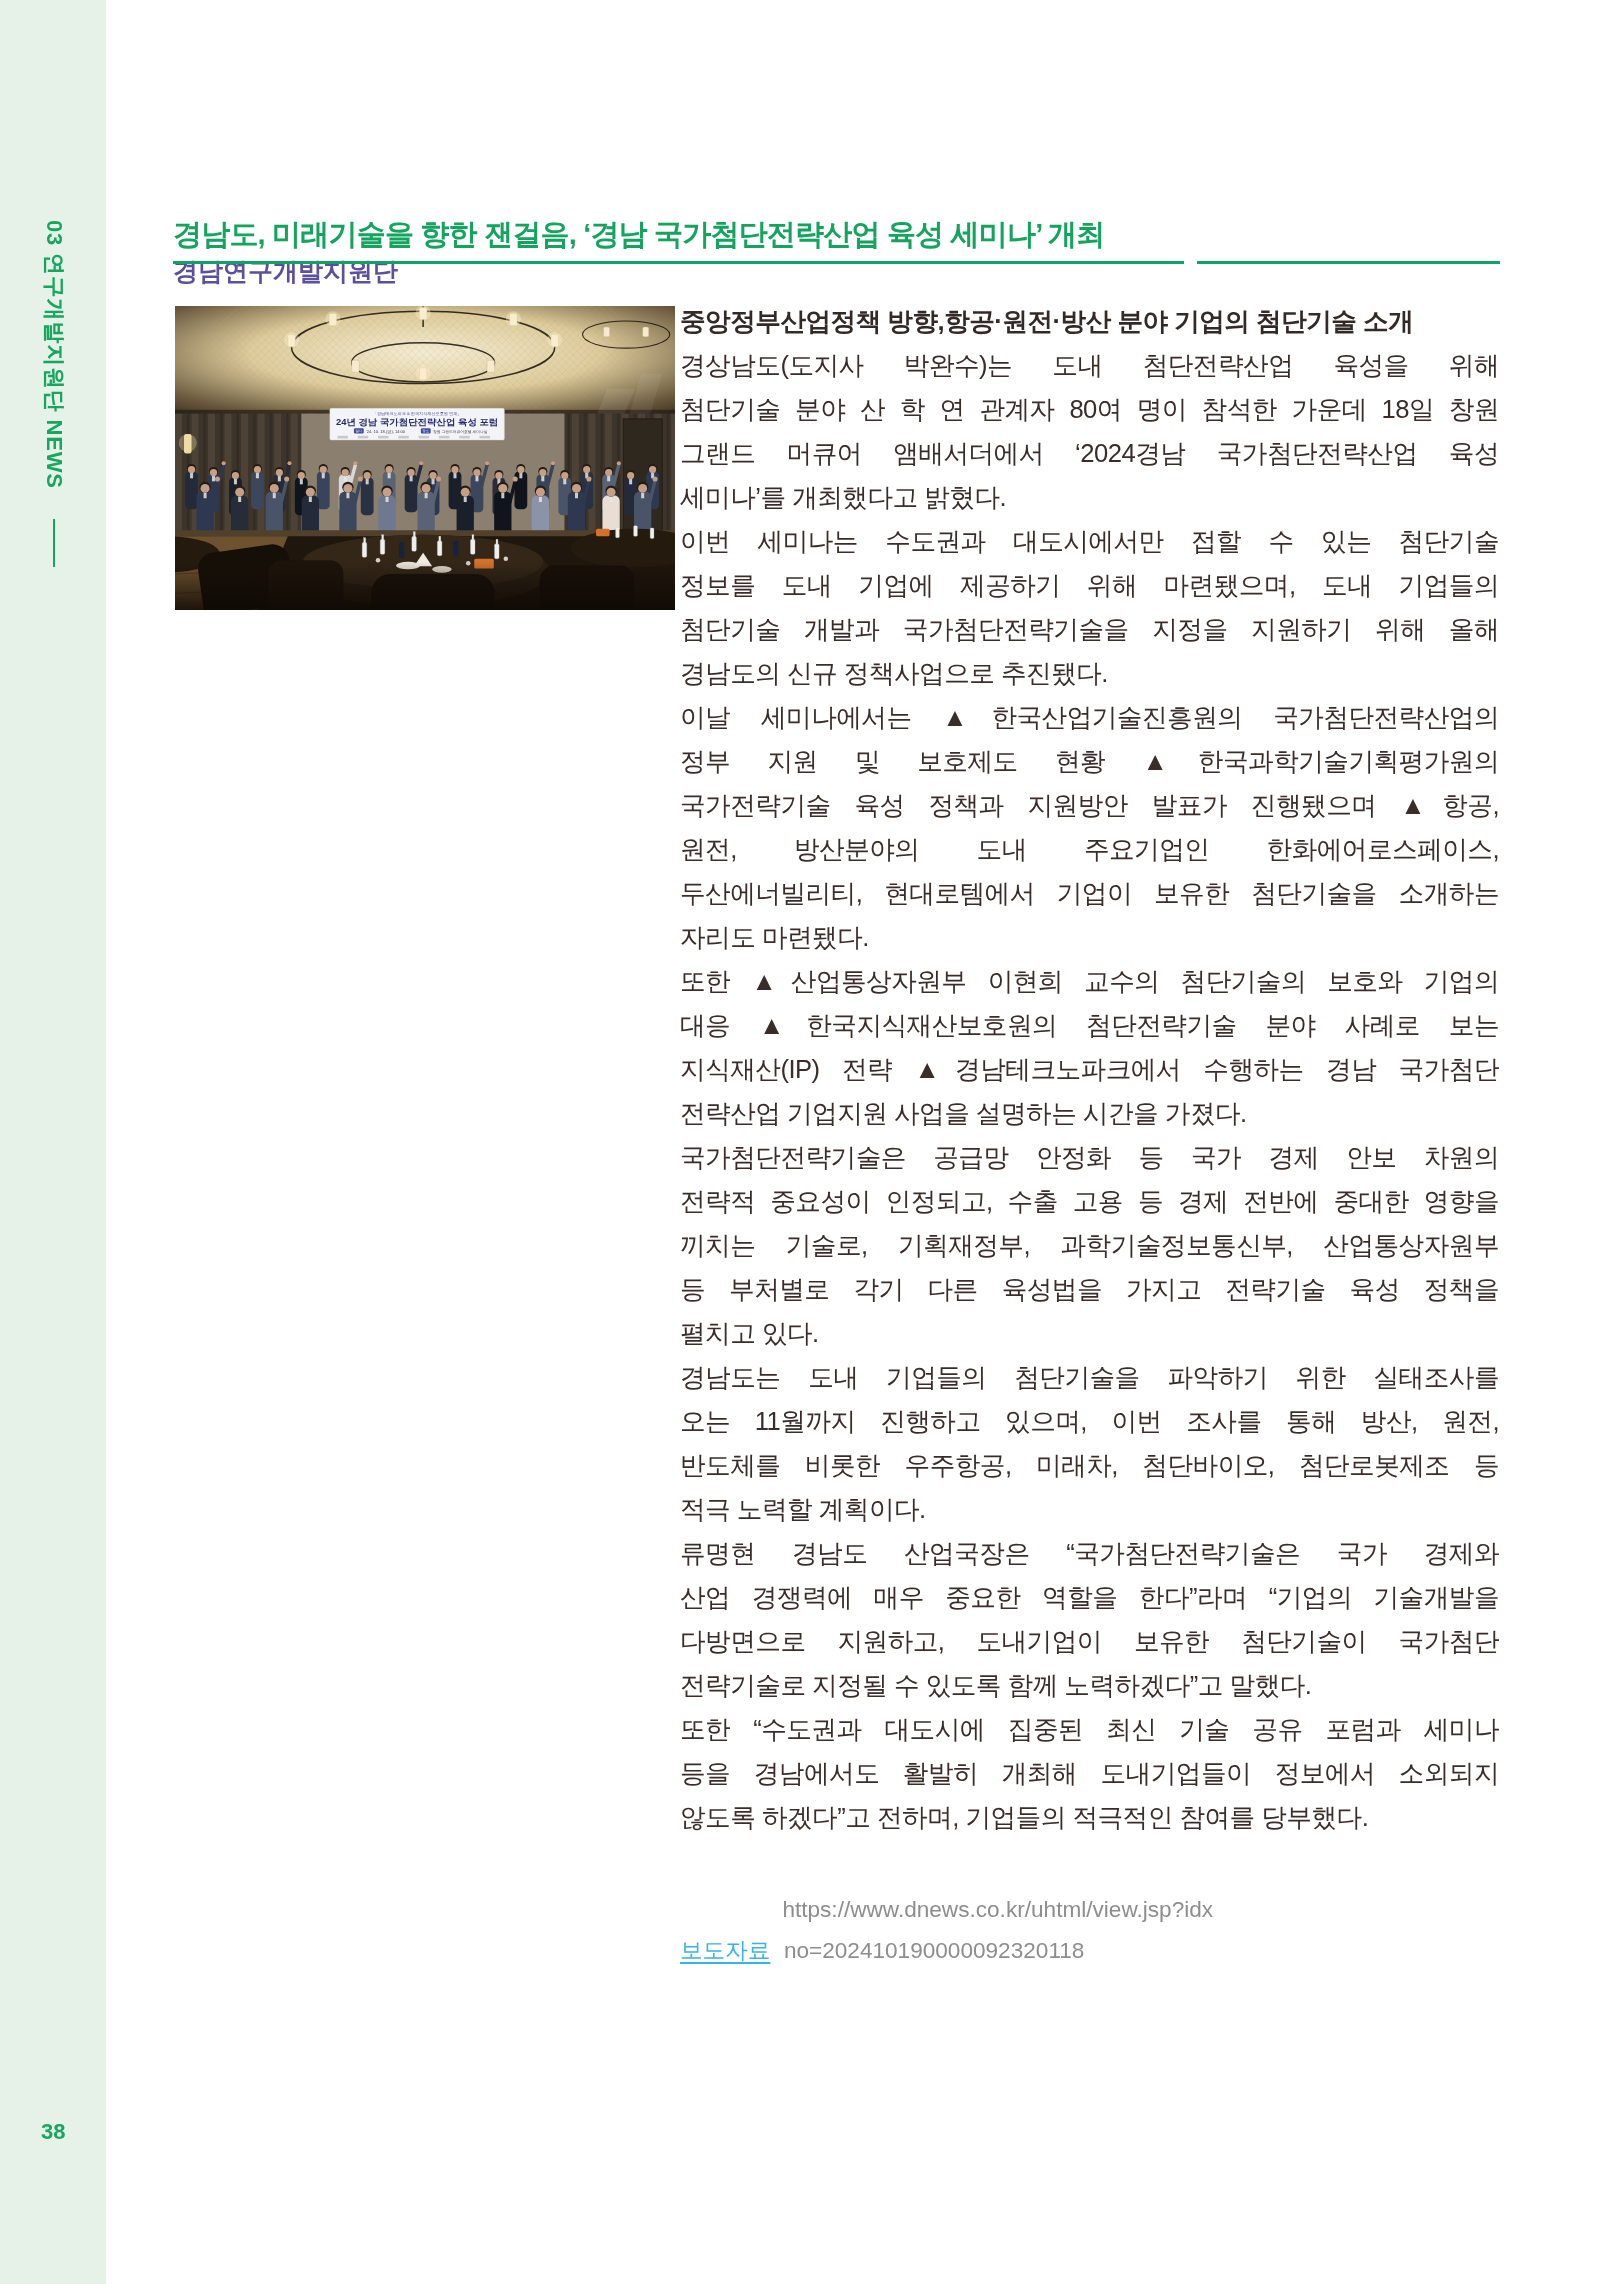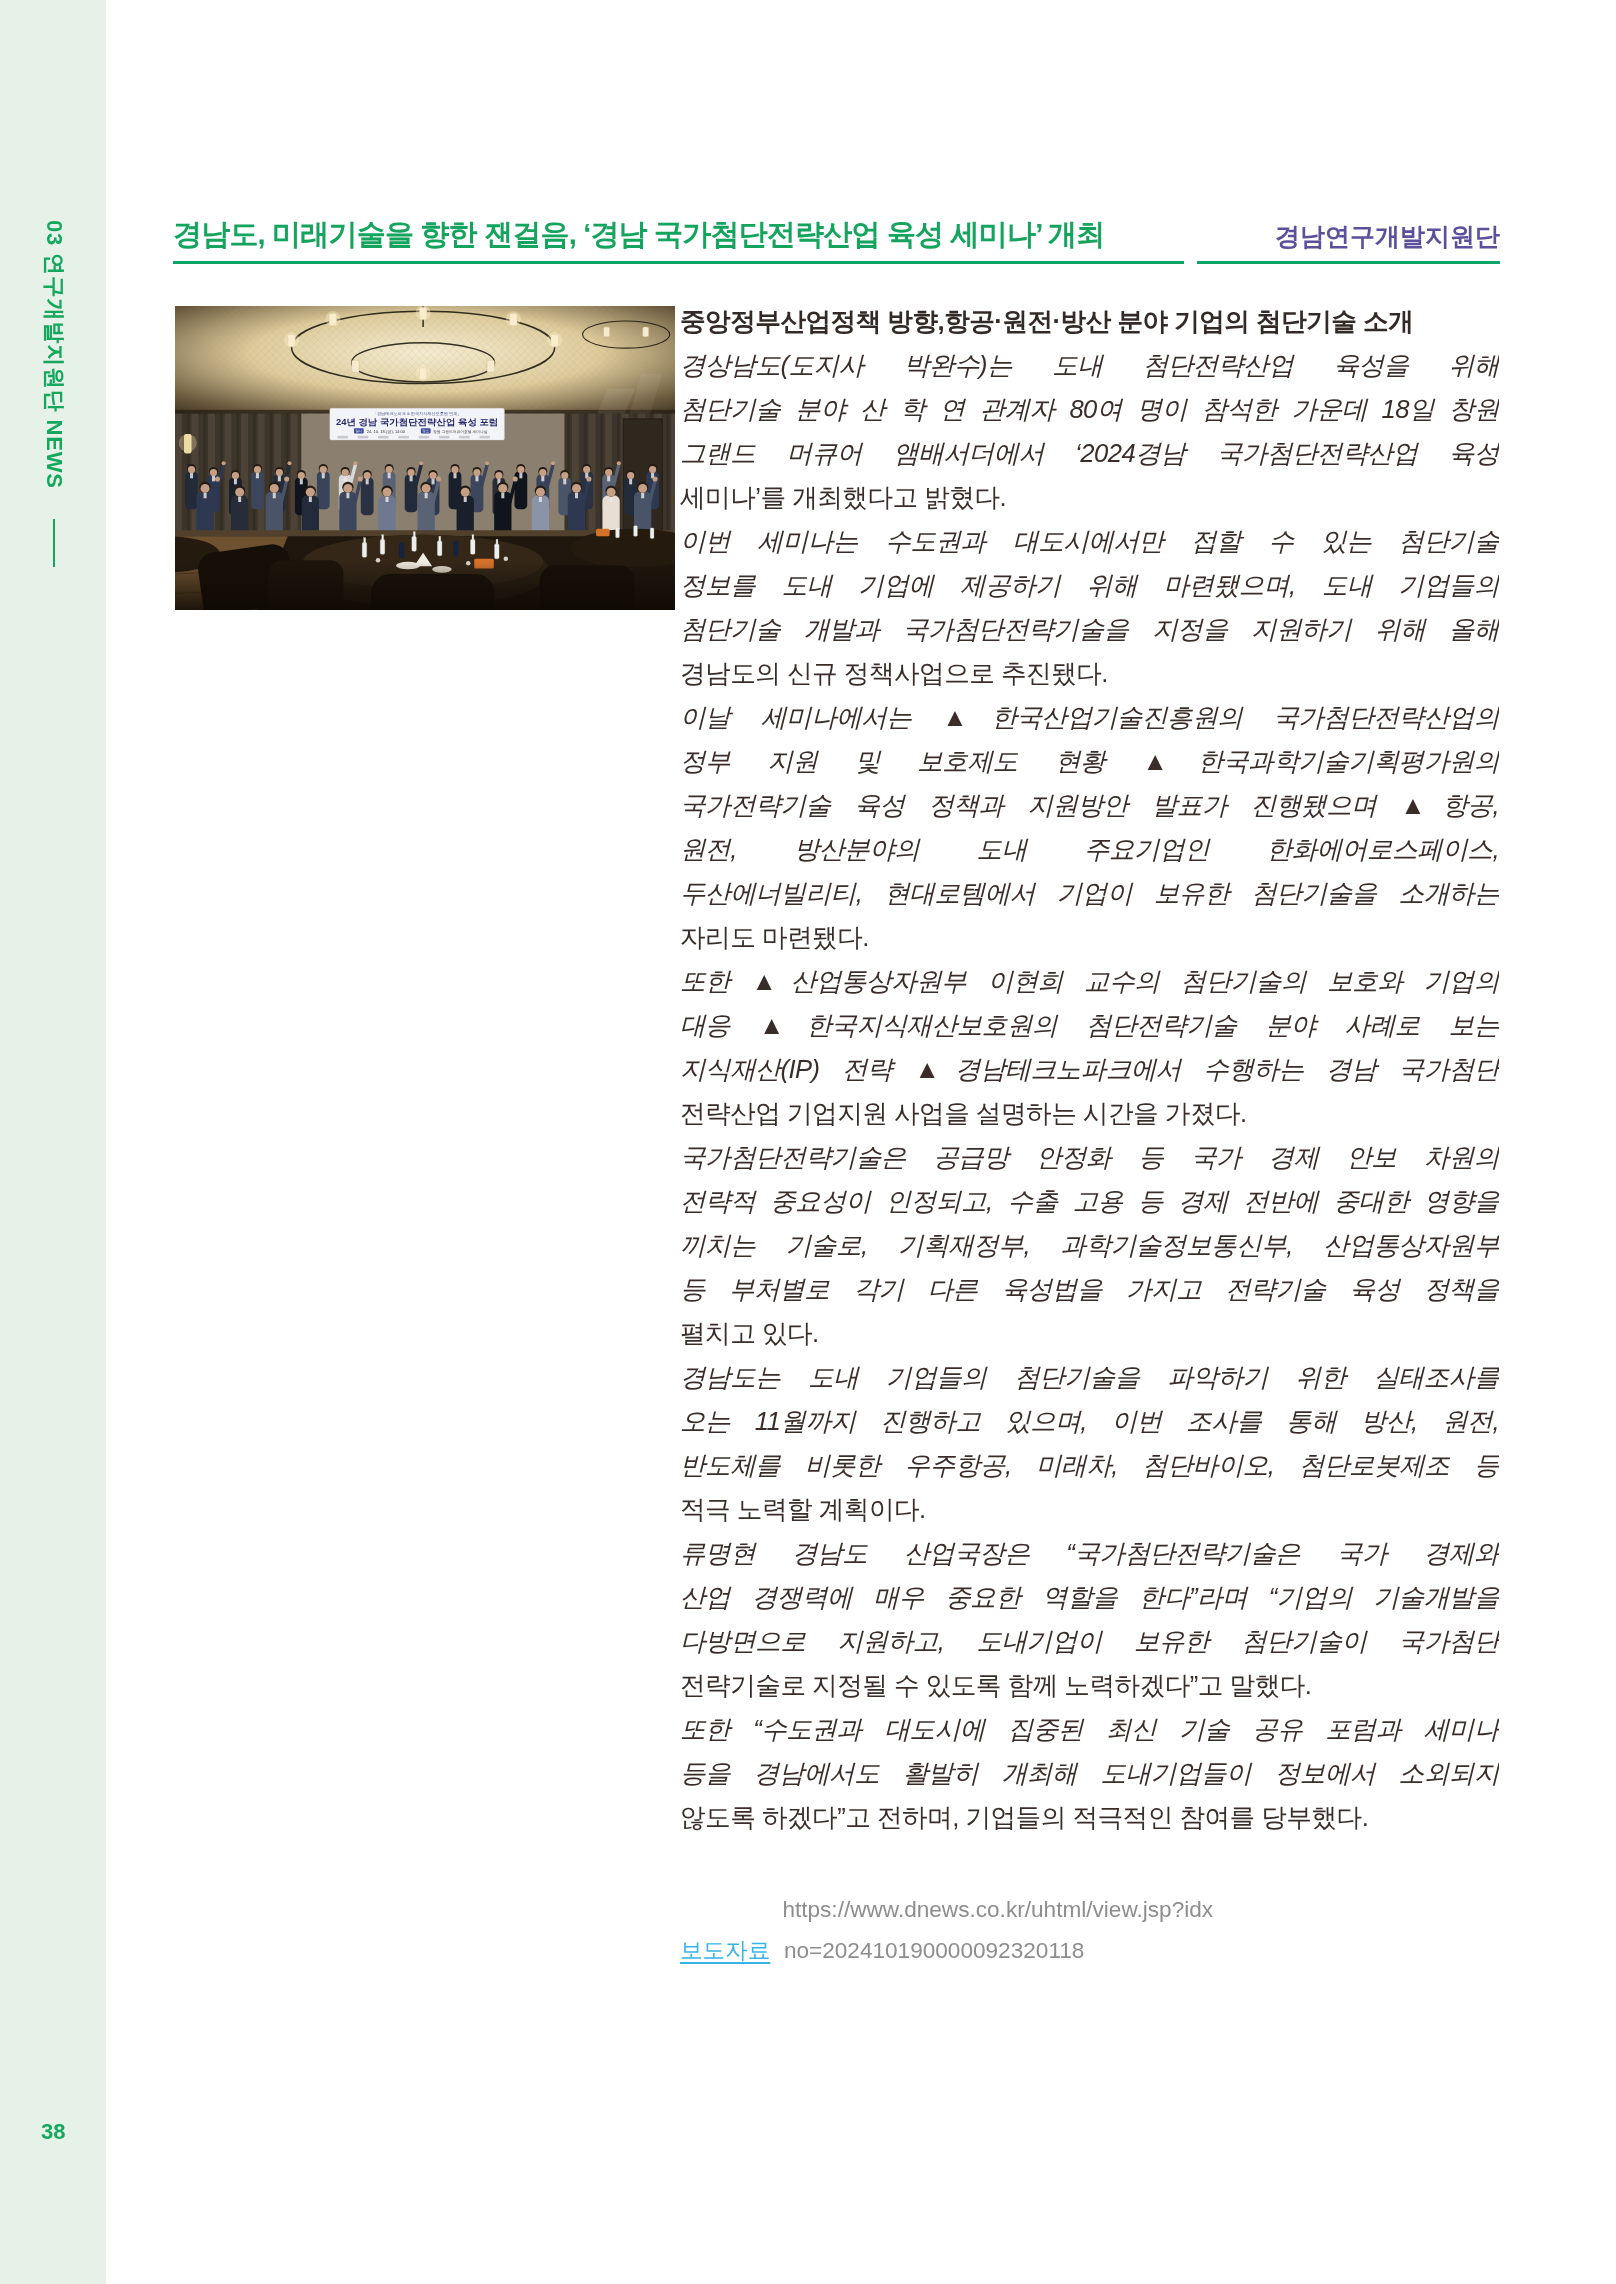--- a/index.html
+++ b/index.html
@@ -6,34 +6,34 @@
   .page{position:relative;width:1616px;height:2284px;background:#ffffff;overflow:hidden;
         font-family:"Liberation Sans","DejaVu Sans",sans-serif;}
   
   .sidebar{position:absolute;left:0;top:0;width:106px;height:2284px;background:#e6f1e8;}
   .side-label{position:absolute;top:220px;left:69px;transform:rotate(90deg);transform-origin:0 0;
               white-space:nowrap;font-size:22px;font-weight:700;color:#16a75f;letter-spacing:0.8px;}
   .side-dash{position:absolute;top:519px;left:53px;width:2.3px;height:48px;background:#16a75f;}
   .page-number{position:absolute;top:2119px;left:41px;font-size:22px;font-weight:700;color:#16a75f;}
   
   .head{position:absolute;left:173px;top:215px;width:1327px;display:flex;justify-content:space-between;
-        align-items:flex-end;}
+        align-items:flex-start;flex-direction:column;}
   .title{margin:0;font-size:29px;font-weight:800;color:#14a45e;letter-spacing:-0.8px;white-space:nowrap;}
   .org{font-size:25px;font-weight:700;color:#5c4f9c;white-space:nowrap;padding-bottom:2.3px;}
   .rule{position:absolute;top:261px;height:3px;background:#0ca469;}
   .rule-left{left:173px;width:1011px;}
   .rule-right{left:1197px;width:303px;}
   
   .photo{position:absolute;left:167px;top:298px;width:500px;height:304px;margin:8px;}
   .photo svg{display:block;width:100%;height:100%;}
   
   .article{position:absolute;left:680px;top:299px;width:819px;font-size:25.6px;line-height:44px;
            color:#3a2d29;letter-spacing:-0.5px;}
   .line{height:44px;overflow:hidden;}
-  .line.j{text-align:justify;text-align-last:justify;font-style:italic;}
+  .line.j{text-align:justify;text-align-last:justify;}
   .lead{font-weight:700;color:#332a28;}
   
   .source{position:absolute;left:680px;top:1889px;font-size:22.6px;line-height:41px;color:#8d8d8d;
           display:flex;align-items:flex-end;}
   .src-label{color:#38b3e5;text-decoration:underline;text-underline-offset:3.8px;margin-right:12px;
              flex:none;cursor:pointer;}
   .src-url span{display:block;}
   .url2{padding-left:1.5px;}
 </style>
 </head>

